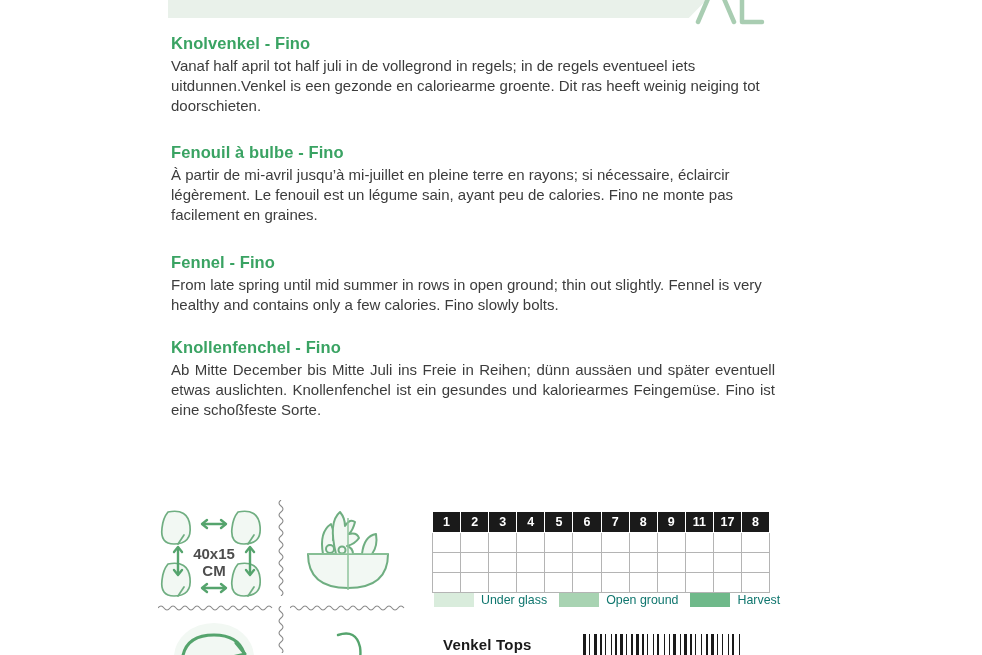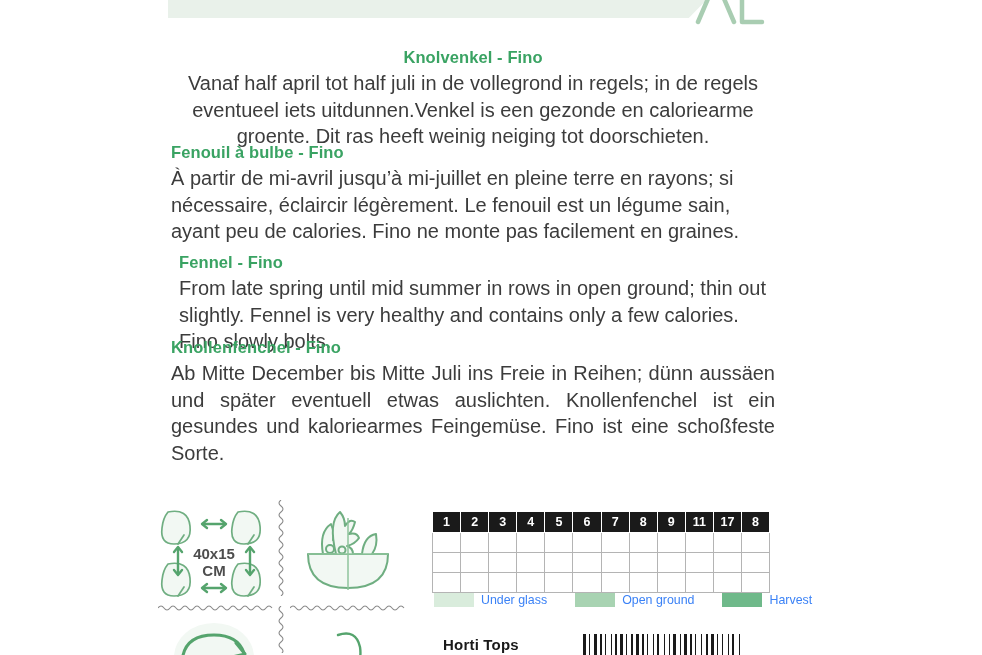--- a/index.html
+++ b/index.html
@@ -58,30 +58,30 @@
     width: 604px;
   }
   .lang-title {
     font-size: 16.5px;
     font-weight: 700;
     color: #3aa363;
     margin: 0 0 3px 0;
     letter-spacing: 0.1px;
   }
   .lang-body {
-    font-size: 20px;
+    font-size: 15px;
     line-height: 1.33;
     color: #3c3c3c;
     margin: 0;
   }
   .lang-body.justify { text-align: justify; }
 
-  #block-nl { top: 48px; text-align: center; }
+  #block-nl { top: 34px; }
   #block-fr { top: 143px; }
-  #block-en { top: 253px; margin-left: 8px; }
+  #block-en { top: 253px; }
   #block-de { top: 338px; }
 
   
   .icon-panel {
     position: absolute;
     left: 156px;
     top: 498px;
     width: 250px;
     height: 157px;
   }
@@ -144,32 +144,32 @@
   td.fill-harvest { background: #6fb98a; }
 
   .legend {
     position: absolute;
     left: 434px;
     top: 593px;
     display: flex;
     align-items: center;
     gap: 0;
     font-size: 12.4px;
-    color: #3b82f6;
+    color: #0f766e;
   }
   .legend-item {
     display: flex;
     align-items: center;
   }
   .legend-swatch {
     width: 40px;
     height: 14px;
     margin-right: 7px;
   }
-  .legend-item + .legend-item { margin-left: 28px; }
+  .legend-item + .legend-item { margin-left: 12px; }
 
   
   .brand {
     position: absolute;
     left: 443px;
     top: 636px;
     font-size: 15px;
     font-weight: 700;
     color: #1a1a1a;
     letter-spacing: 0.2px;
@@ -385,21 +385,21 @@
     <div class="legend-item">
       <span class="legend-swatch" style="background: rgb(168, 211, 178);"></span>
       <span>Open ground</span>
     </div>
     <div class="legend-item">
       <span class="legend-swatch" style="background: rgb(111, 185, 138);"></span>
       <span>Harvest</span>
     </div>
   </div>
 
-<div class="brand">Horti Tops</div>
+<div class="brand">Venkel Tops</div>
 
 <div class="barcode">
   <svg width="180" height="21" viewBox="0 0 180 21" fill="none" id="barcode-svg">
       <rect x="0" y="0" width="3" height="21" fill="#1a1a1a"></rect>
       <rect x="6" y="0" width="1" height="21" fill="#1a1a1a"></rect>
       <rect x="11" y="0" width="3" height="21" fill="#1a1a1a"></rect>
       <rect x="17" y="0" width="2" height="21" fill="#1a1a1a"></rect>
       <rect x="22" y="0" width="1" height="21" fill="#1a1a1a"></rect>
       <rect x="28" y="0" width="1" height="21" fill="#1a1a1a"></rect>
       <rect x="32" y="0" width="2" height="21" fill="#1a1a1a"></rect>

